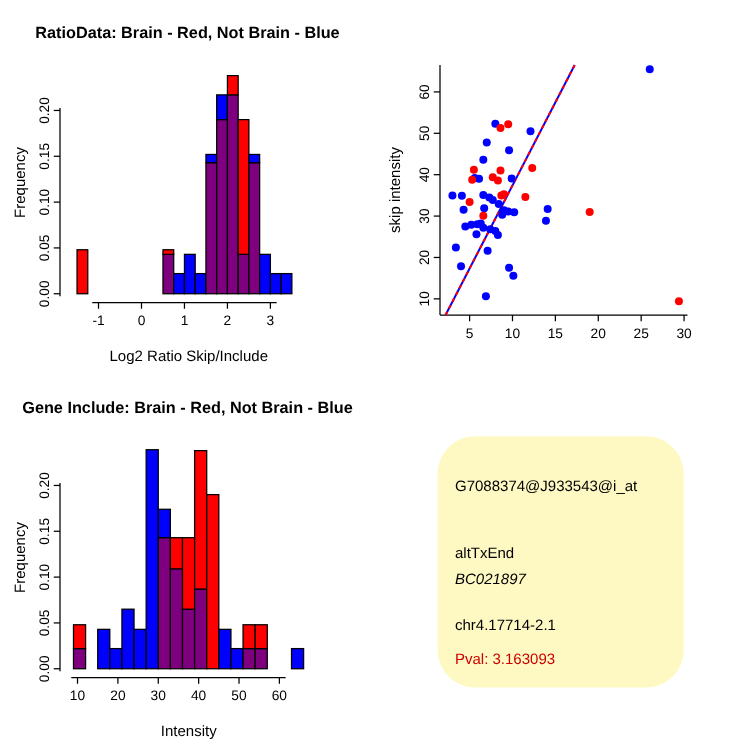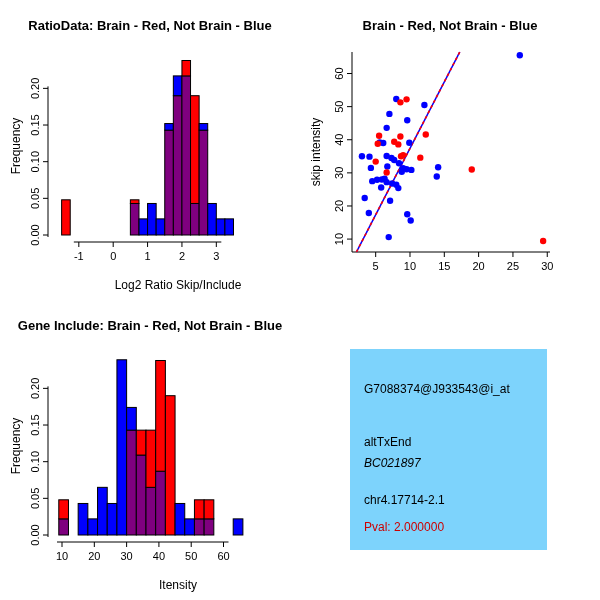--- a/index.html
+++ b/index.html
@@ -11,21 +11,21 @@
   .panel-tl{left:0;top:0;}
   .panel-tr{left:300px;top:0;}
   .panel-bl{left:0;top:300px;}
   .panel-br{left:300px;top:300px;}
   .chart-title{
     position:absolute;left:0;top:18px;width:300px;text-align:center;
     font-weight:bold;font-size:13px;color:#000;white-space:nowrap;
   }
   .x-label{
     position:absolute;left:1px;top:278px;width:300px;text-align:center;
-    font-size:12px;color:#000;white-space:nowrap;margin-left:27px;
+    font-size:12px;color:#000;white-space:nowrap;
   }
   .y-label{
     position:absolute;left:16px;top:146px;width:0;height:0;overflow:visible;
     font-size:12px;color:#000;
   }
   .y-label span{
     display:inline-block;white-space:nowrap;
     transform:translate(-50%,-50%) rotate(-90deg);
   }
   .y-label-scatter{top:152px;}
@@ -90,21 +90,20 @@
         <line x1="48" y1="125.020366598778" x2="43" y2="125.020366598778" stroke="#000"></line>
         <text x="39" y="125.020366598778" fill="#000" font-size="11" font-family="&quot;Liberation Sans&quot;, sans-serif" text-anchor="middle" transform="rotate(-90 39 125.020366598778)">0.15</text>
         <line x1="48" y1="88.36048879837065" x2="43" y2="88.36048879837065" stroke="#000"></line>
         <text x="39" y="88.36048879837065" fill="#000" font-size="11" font-family="&quot;Liberation Sans&quot;, sans-serif" text-anchor="middle" transform="rotate(-90 39 88.36048879837065)">0.20</text>
       </svg>
     <div class="x-label">Log2 Ratio Skip/Include</div>
     <div class="y-label"><span>Frequency</span></div>
   </section>
 
   <section class="panel panel-tr">
-    <div class="chart-title">Brain - Red, Not Brain - Blue</div>
     <svg class="chart" width="300" height="300" viewBox="0 0 300 300">
         <line x1="52" y1="252" x2="250" y2="252" stroke="#000"></line>
         <line x1="75.67764298093587" y1="252" x2="75.67764298093587" y2="257" stroke="#000"></line>
         <text x="75.67764298093587" y="270" fill="#000" font-size="11" font-family="&quot;Liberation Sans&quot;, sans-serif" text-anchor="middle">5</text>
         <line x1="109.99306759098786" y1="252" x2="109.99306759098786" y2="257" stroke="#000"></line>
         <text x="109.99306759098786" y="270" fill="#000" font-size="11" font-family="&quot;Liberation Sans&quot;, sans-serif" text-anchor="middle">10</text>
         <line x1="144.30849220103988" y1="252" x2="144.30849220103988" y2="257" stroke="#000"></line>
         <text x="144.30849220103988" y="270" fill="#000" font-size="11" font-family="&quot;Liberation Sans&quot;, sans-serif" text-anchor="middle">15</text>
         <line x1="178.62391681109187" y1="252" x2="178.62391681109187" y2="257" stroke="#000"></line>
         <text x="178.62391681109187" y="270" fill="#000" font-size="11" font-family="&quot;Liberation Sans&quot;, sans-serif" text-anchor="middle">20</text>
@@ -228,27 +227,27 @@
         <text x="39" y="235" fill="#000" font-size="11" font-family="&quot;Liberation Sans&quot;, sans-serif" text-anchor="middle" transform="rotate(-90 39 235)">0.00</text>
         <line x1="48" y1="198.34012219959266" x2="43" y2="198.34012219959266" stroke="#000"></line>
         <text x="39" y="198.34012219959266" fill="#000" font-size="11" font-family="&quot;Liberation Sans&quot;, sans-serif" text-anchor="middle" transform="rotate(-90 39 198.34012219959266)">0.05</text>
         <line x1="48" y1="161.6802443991853" x2="43" y2="161.6802443991853" stroke="#000"></line>
         <text x="39" y="161.6802443991853" fill="#000" font-size="11" font-family="&quot;Liberation Sans&quot;, sans-serif" text-anchor="middle" transform="rotate(-90 39 161.6802443991853)">0.10</text>
         <line x1="48" y1="125.020366598778" x2="43" y2="125.020366598778" stroke="#000"></line>
         <text x="39" y="125.020366598778" fill="#000" font-size="11" font-family="&quot;Liberation Sans&quot;, sans-serif" text-anchor="middle" transform="rotate(-90 39 125.020366598778)">0.15</text>
         <line x1="48" y1="88.36048879837065" x2="43" y2="88.36048879837065" stroke="#000"></line>
         <text x="39" y="88.36048879837065" fill="#000" font-size="11" font-family="&quot;Liberation Sans&quot;, sans-serif" text-anchor="middle" transform="rotate(-90 39 88.36048879837065)">0.20</text>
       </svg>
-    <div class="x-label">Itensity</div>
+    <div class="x-label">Intensity</div>
     <div class="y-label"><span>Frequency</span></div>
   </section>
 
   <section class="panel panel-br">
-    <div class="info-box" style="background: #7dd3fc;">
+    <div class="info-box" style="background: #fef9c3; border-radius: 30px;">
       <div class="info-line info-line-0">G7088374@J933543@i_at</div>
       <div class="info-line info-line-1">altTxEnd</div>
       <div class="info-line info-line-2">BC021897</div>
       <div class="info-line info-line-3">chr4.17714-2.1</div>
-      <div class="info-line info-line-pval" style="color: rgb(204, 0, 0);">Pval: 2.000000</div>
+      <div class="info-line info-line-pval" style="color: rgb(204, 0, 0);">Pval: 3.163093</div>
     </div>
   </section>
 
 </div>
 
 </body></html>

